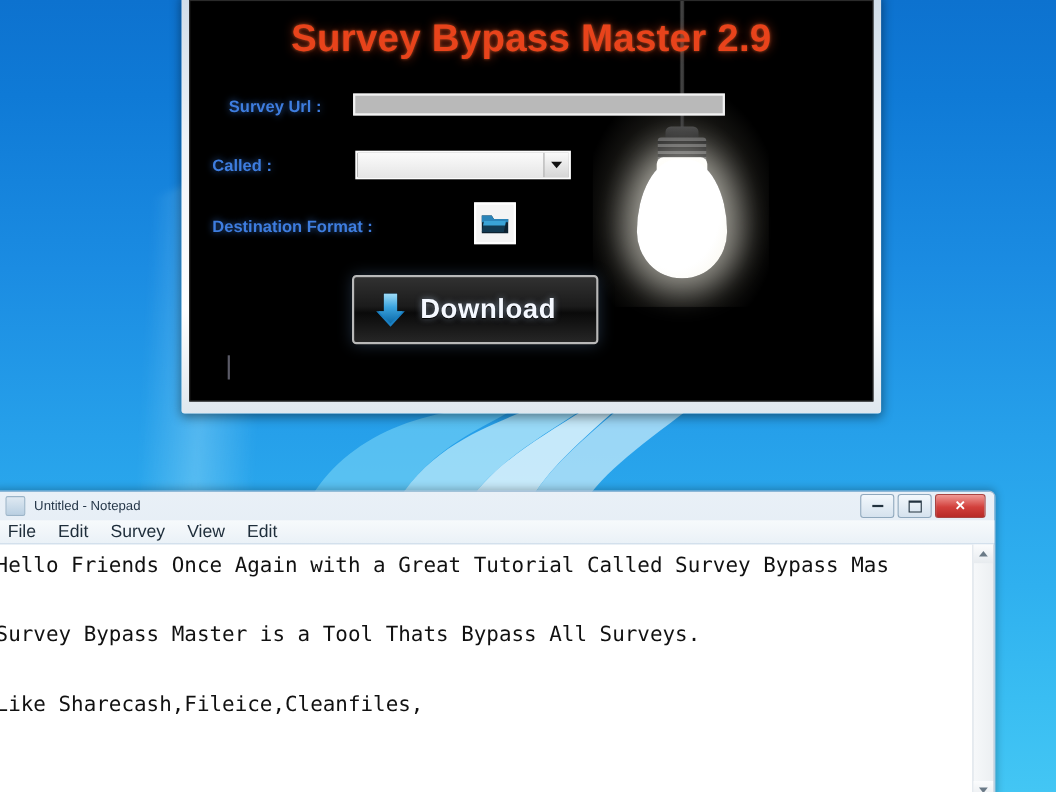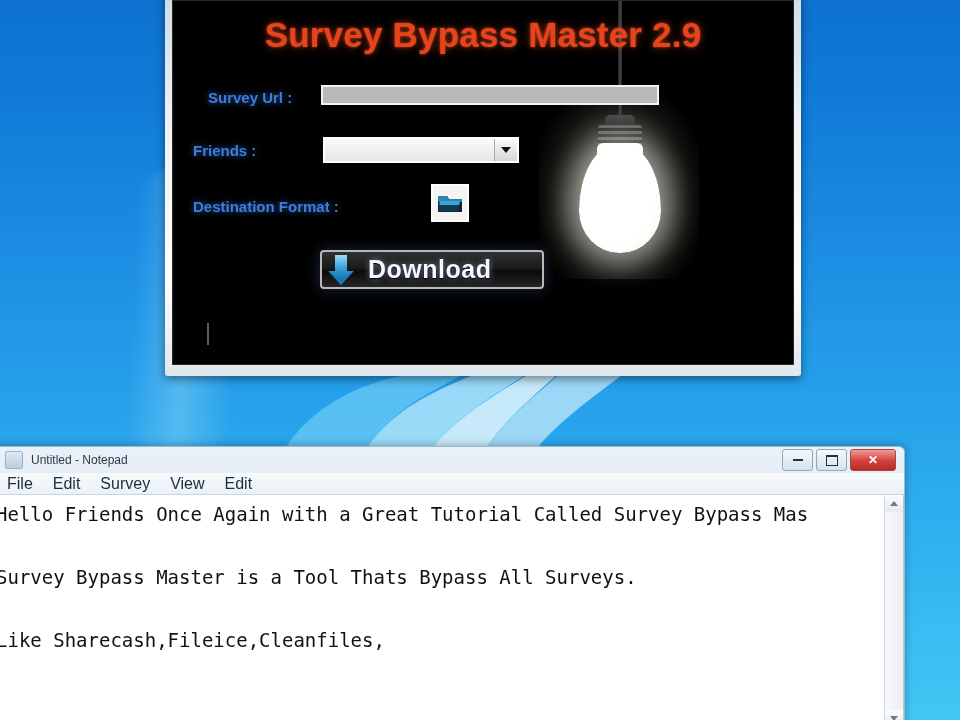--- a/index.html
+++ b/index.html
@@ -168,27 +168,27 @@
     width: 38px; height: 38px;
     background: #f4f4f4;
     border: 2px solid #ffffff;
     box-sizing: border-box;
     display: flex; align-items: center; justify-content: center;
     z-index: 5;
   }
 
   #btn-download {
     position: absolute; left: 147px; top: 249px;
-    width: 224px; height: 39px;
+    width: 224px; height: 63px;
     background: linear-gradient(180deg,#313131 0%, #1b1b1b 45%, #0a0a0a 55%, #262626 100%);
     border: 2px solid #b9b9b9;
     border-radius: 4px;
     box-sizing: border-box;
     display: flex; align-items: center; gap: 12px;
-    padding-left: 4px;
+    padding-left: 18px;
     z-index: 5;
     box-shadow: 0 0 14px rgba(120,170,230,0.25);
     text-align: right;
   }
   #dl-label {
     font-size: 25px; font-weight: bold;
     color: #f4f8ff;
     letter-spacing: 0.5px;
     text-shadow: 0 1px 1px #000, 0 0 6px rgba(200,225,255,0.5);
   }
@@ -339,21 +339,21 @@
       </div>
 
       <div id="app-title">Survey Bypass Master 2.9</div>
 
       <div class="frm-row" id="row-url">
         <span class="frm-label">Survey Url :</span>
       </div>
       <input id="input-url" type="text" value="" style="">
 
       <div class="frm-row" id="row-net">
-        <span class="frm-label">Friends :</span>
+        <span class="frm-label">Called :</span>
       </div>
       <div id="combo-net">
         <div id="combo-net-value"></div>
         <div id="combo-net-arrow">
             <span></span>
           </div>
       </div>
 
       <div class="frm-row" id="row-dest">
         <span class="frm-label">Destination Format :</span>

